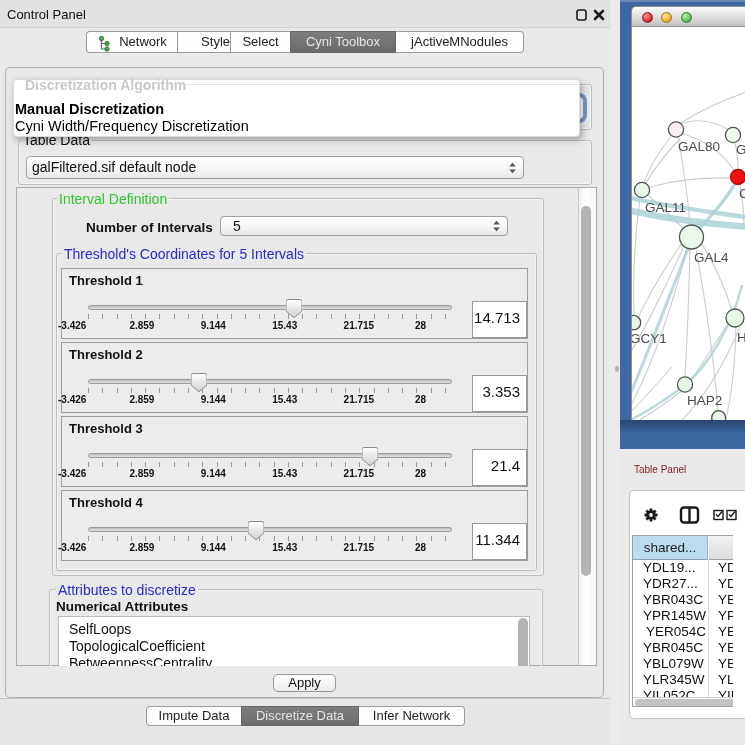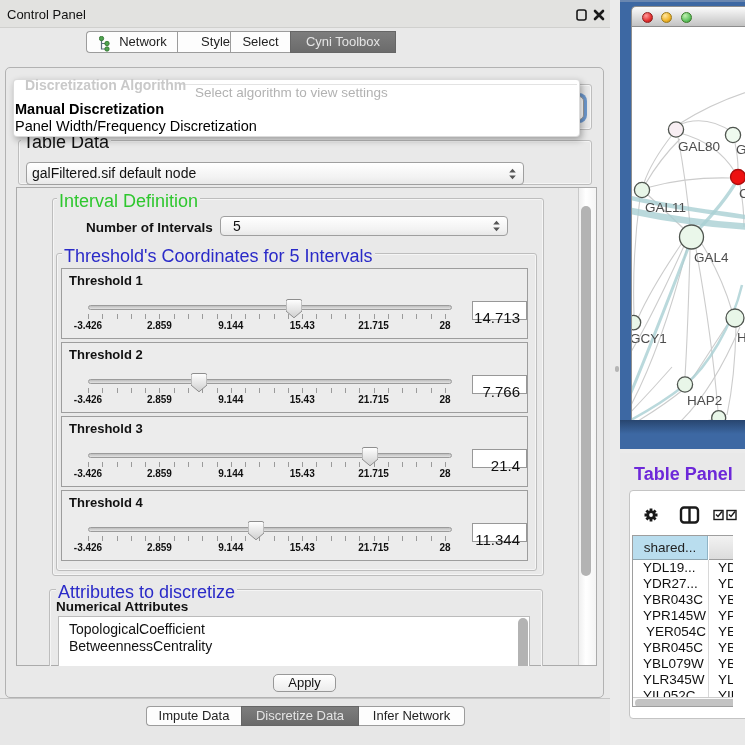--- a/index.html
+++ b/index.html
@@ -9,33 +9,33 @@
 #stage { position:relative; width:745px; height:745px; background:#ebebeb; }
 
 #titlebar { left:0; top:0; width:610px; height:28px; background:#e2e2e0; border-bottom:1px solid #d0d0ce; }
 #titletext { left:7px; top:7px; font-size:13px; color:#111; }
 #contentpanel { left:5px; top:67px; width:599px; height:631px; border:1px solid #b2b2b2; border-radius:5px; background:#e9e9e9; }
 
 .seg { position:absolute; top:31px; height:22px; border:1px solid #9c9c9c; background:#fdfdfd; color:#222; font-size:13px; line-height:20px; text-align:center; }
 .seg.dark { background:linear-gradient(#7d7d7d,#6b6b6b); color:#e4e4e4; border-color:#666; }
 
 .group { position:absolute; border:1px solid #bdbdbd; border-radius:3px; box-shadow:inset 0 0 0 1px #f5f5f5; }
-.gtitle { position:absolute; font-size:18px; background:#e9e9e9; padding:0 2px; }
+.gtitle { position:absolute; font-size:14px; background:#e9e9e9; padding:0 2px; }
 
 .combo { position:absolute; background:linear-gradient(#ffffff,#f2f2f2 70%,#e8e8e8); border:1px solid #9f9f9f; border-radius:4px; font-size:14px; color:#111; }
 .arrows { position:absolute; right:6px; top:50%; margin-top:-6px; width:9px; height:12px; }
 
 .tbox { position:absolute; left:61px; width:467px; height:71px; background:#ececec; border:1px solid #9d9d9d; }
 .tlab { position:absolute; left:7px; top:4px; font-size:13px; font-weight:bold; color:#111; }
 .track { position:absolute; left:26px; top:36px; width:364px; height:5px; border:1px solid #9b9b9b; border-radius:3px; background:linear-gradient(#bdbdbd,#e3e3e3); }
 .ticks { position:absolute; left:26px; top:45px; width:359px; height:5px;
   background-image:repeating-linear-gradient(90deg, #9a9a9a 0, #9a9a9a 1px, transparent 1px, transparent 14.28px); }
-.slab { position:absolute; top:51px; width:60px; text-align:center; font-size:10px; font-weight:bold; color:#111; }
+.slab { position:absolute; top:51px; width:60px; font-size:10px; font-weight:bold; color:#111; }
 .thumb { position:absolute; top:29px; }
-.vbox { position:absolute; left:410px; top:32px; width:55px; height:19px; background:#fff; border:1px solid #989898; font-size:15px; color:#111; text-align:right; padding:7px 6px 0 0; }
+.vbox { position:absolute; left:410px; top:32px; width:55px; height:37px; background:#fff; border:1px solid #989898; font-size:15px; color:#111; text-align:right; padding:7px 6px 0 0; }
 
 #numlist { left:58px; top:616px; width:472px; height:68px; background:#fff; border:1px solid #bbb; font-size:14px; color:#111; }
 #numlist div { padding-left:10px; height:17px; line-height:17px; }
 
 .btn { position:absolute; background:linear-gradient(#ffffff,#ececec); border:1px solid #989898; border-radius:5px; font-size:13px; color:#111; text-align:center; }
 
 #desktop { left:620px; top:0; width:125px; height:449px; background:#3d68a3; }
 #wtitle { left:631px; top:6px; width:114px; height:21px; background:linear-gradient(#fbfbfb,#c3c3c3); border:1px solid #8d8d8d; border-radius:5px 0 0 0; border-right:none; }
 .light { position:absolute; top:11.5px; width:11px; height:11px; border-radius:50%; }
 #canvas { left:631px; top:27px; width:114px; height:393px; background:#fff; border-left:1px solid #909090; overflow:hidden; }
@@ -61,28 +61,29 @@
       <path d="M2.5,2.5 L2.5,13.5 M2.5,7.5 L7.5,7.5 M2.5,13 L7.5,13" stroke="#5a6b7a" stroke-width="1.2" fill="none"></path>
       <circle cx="2.5" cy="2.5" r="2.2" fill="#4fa34f" stroke="#2d6e2d" stroke-width="0.8"></circle>
       <circle cx="8" cy="7.5" r="2.2" fill="#4fa34f" stroke="#2d6e2d" stroke-width="0.8"></circle>
       <circle cx="8" cy="13" r="2.2" fill="#4fa34f" stroke="#2d6e2d" stroke-width="0.8"></circle>
     </svg>
     <span style="padding-left:22px">Network</span>
   </div>
   <div class="seg" style="left:177px;width:53px;border-right:none;text-align:right;">Style</div>
   <div class="seg" style="left:230px;width:60px;border-right:none;">Select</div>
   <div class="seg dark" style="left:290px;width:106px;">Cyni Toolbox</div>
+  <div class="seg" style="left:396px;width:128px;border-left:none;border-radius:0 4px 4px 0;">jActiveMNodules</div>
 
   <div class="group" style="left:13px;top:84px;width:579px;height:46px;"></div>
 
   <div class="abs" style="left:21px;top:96px;width:563px;height:24px;border-radius:5px;background:#fff;border:1px solid #999;box-shadow:0 0 0 3px rgba(86,136,199,0.85);"></div>
 
   <div class="group" style="left:18px;top:140px;width:574px;height:45px;"></div>
   <div class="abs gtitle" style="left:21px;top:132px;color:#111;">Table Data</div>
-  <div class="combo" style="left:26px;top:162px;width:498px;height:23px;line-height:21px;">
+  <div class="combo" style="left:26px;top:156px;width:498px;height:23px;line-height:21px;">
     <span style="padding-left:5px;">galFiltered.sif default node</span>
     <svg class="arrows" width="9" height="12" viewBox="0 0 9 12">
       <path d="M1.2,4.4 L4.5,0.8 L7.8,4.4 Z M1.2,7.6 L4.5,11.2 L7.8,7.6 Z" fill="#555"></path>
     </svg>
   </div>
 
   <div class="abs" style="left:16px;top:187px;width:581px;height:479px;border:1px solid #ababab;background:#e9e9e9;overflow:hidden;"></div>
 
   <div class="abs" style="left:578px;top:188px;width:18px;height:477px;background:linear-gradient(90deg,#efefef,#ffffff 40%,#f4f4f4);border-left:1px solid #c9c9c9;"></div>
   <div class="abs" style="left:581px;top:206px;width:10px;height:370px;background:#b3b3b3;border-radius:5px;"></div>
@@ -135,21 +136,21 @@
     <div class="slab" style="left:353px">28</div>
     <svg class="thumb" style="left:128.7px" width="16" height="21" viewBox="0 0 16 21">
       <defs>
             <linearGradient id="tg2" x1="0" y1="0" x2="0" y2="1">
         <stop offset="0" stop-color="#ffffff"></stop>
               <stop offset="1" stop-color="#cfcfcf"></stop>
       </linearGradient>
           </defs>
       <path d="M2,1.5 h12 a2,2 0 0 1 2,2 v9.5 l-8,6.8 l-8,-6.8 v-9.5 a2,2 0 0 1 2,-2 z" fill="url(#tg2)" stroke="#8e8e8e" stroke-width="1"></path>
     </svg>
-    <div class="vbox">7.766</div>
+    <div class="vbox">3.353</div>
   </div>
   <div class="tbox" style="top:416px">
     <div class="tlab">Threshold 3</div>
     <div class="track"></div>
     <div class="ticks"></div>
     <div class="slab" style="left:-4px">-3.426</div>
     <div class="slab" style="left:67.4px">2.859</div>
     <div class="slab" style="left:138.8px">9.144</div>
     <div class="slab" style="left:210.2px">15.43</div>
     <div class="slab" style="left:281.6px">21.715</div>
@@ -188,40 +189,40 @@
   </div>
   </div>
 
   <div class="abs" style="left:16px;top:580px;width:581px;height:86px;overflow:hidden;">
     <div class="group" style="left:33px;top:9px;width:494px;height:120px;"></div>
   </div>
   <div class="abs gtitle" style="left:56px;top:582px;color:#2a2ac8;">Attributes to discretize</div>
   <div class="abs" style="left:56px;top:599px;font-size:13.5px;font-weight:bold;color:#111;">Numerical Attributes</div>
   <div class="abs" style="left:16px;top:616px;width:581px;height:50px;overflow:hidden;">
     <div class="abs" id="numlist" style="left:42px;top:0;padding-top:4px;">
+      <div>SelfLoops</div>
       <div>TopologicalCoefficient</div>
       <div>BetweennessCentrality</div>
 
     </div>
     <div class="abs" style="left:502px;top:2px;width:10px;height:60px;background:#b3b3b3;border-radius:5px;"></div>
   </div>
 
   <div class="btn" style="left:273px;top:674px;width:63px;height:18px;line-height:16px;">Apply</div>
 
   <div class="abs" style="left:0;top:698px;width:610px;height:47px;background:#e7e7e7;border-top:1px solid #c6c6c6;"></div>
   <div class="seg" style="top:706px;left:146px;width:95px;border-radius:4px 0 0 4px;border-right:none;height:20px;line-height:18px;">Impute Data</div>
   <div class="seg dark" style="top:706px;left:241px;width:118px;height:20px;line-height:18px;">Discretize Data</div>
   <div class="seg" style="top:706px;left:359px;width:106px;border-left:none;border-radius:0 4px 4px 0;height:20px;line-height:18px;">Infer Network</div>
 
   <div class="abs" style="left:13px;top:79px;width:567px;height:58px;background:#ffffff;border:1px solid rgba(0,0,0,0.14);border-radius:4px;box-shadow:2px 3px 7px rgba(0,0,0,0.32);"></div>
   <div class="abs" style="left:181px;top:84px;width:396px;height:1px;background:#e3e3e3;"></div>
   <div class="abs" style="left:25px;top:77px;font-size:14px;font-weight:bold;color:#c9c9c9;">Discretization Algorithm</div>
-  <div class="abs" style="left:195px;top:85px;font-size:13.5px;color:#b2b2b2;">Select algorithm to view settings</div>
   <div class="abs" style="left:15px;top:101px;font-size:14.5px;font-weight:bold;color:#000;">Manual Discretization</div>
-  <div class="abs" style="left:15px;top:118px;font-size:14.5px;color:#000;">Panel Width/Frequency Discretization</div>
+  <div class="abs" style="left:15px;top:118px;font-size:14.5px;color:#000;">Cyni Width/Frequency Discretization</div>
 
   <div class="abs" style="left:615px;top:366px;width:4px;height:6px;background:#b5b5b5;border-radius:2px;"></div>
 
   <div class="abs" id="desktop"></div>
   <div class="abs" style="left:620px;top:0;width:125px;height:2px;background:#6a87b0;"></div>
 
   <div class="abs" style="left:620px;top:420px;width:125px;height:14px;background:linear-gradient(#28456f,#3d68a3);"></div>
   <div class="abs" id="wtitle"></div>
   <div class="light" style="left:642px;background:radial-gradient(circle at 35% 30%,#ff9a9a,#e33030 60%,#a01010);border:1px solid #8f1f1f;"></div>
   <div class="light" style="left:661px;background:radial-gradient(circle at 35% 30%,#ffe6a0,#f0b429 60%,#b07708);border:1px solid #9a7a1a;"></div>
@@ -281,21 +282,21 @@
         <text x="13" y="185">GAL11</text>
         <text x="62" y="235">GAL4</text>
         <text x="-2" y="316">GCY1</text>
         <text x="105" y="315">H</text>
         <text x="55" y="378">HAP2</text>
       </g>
     </svg>
   </div>
 
   <div class="abs" id="tablepanel"></div>
-  <div class="abs" style="left:634px;top:464px;font-size:18px;color:#6d28d9;font-weight:bold;">Table Panel</div>
+  <div class="abs" style="left:634px;top:464px;font-size:10px;color:#7f1d1d;">Table Panel</div>
   <div class="abs" style="left:629px;top:490px;width:124px;height:229px;background:#fff;border:1px solid #c4c4c4;border-radius:4px;"></div>
 
   <svg class="abs" style="left:643px;top:506px;" width="100" height="18" viewBox="0 0 100 18">
     <g>
       <g stroke="#1a1a1a" stroke-width="2.8">
         <path d="M8,2.5 L8,15.5 M1.5,9 L14.5,9 M3.4,4.4 L12.6,13.6 M12.6,4.4 L3.4,13.6"></path>
       </g>
       <circle cx="8" cy="9" r="4.6" fill="#1a1a1a"></circle>
       <circle cx="8" cy="9" r="1.9" fill="#ffffff"></circle>
     </g>

